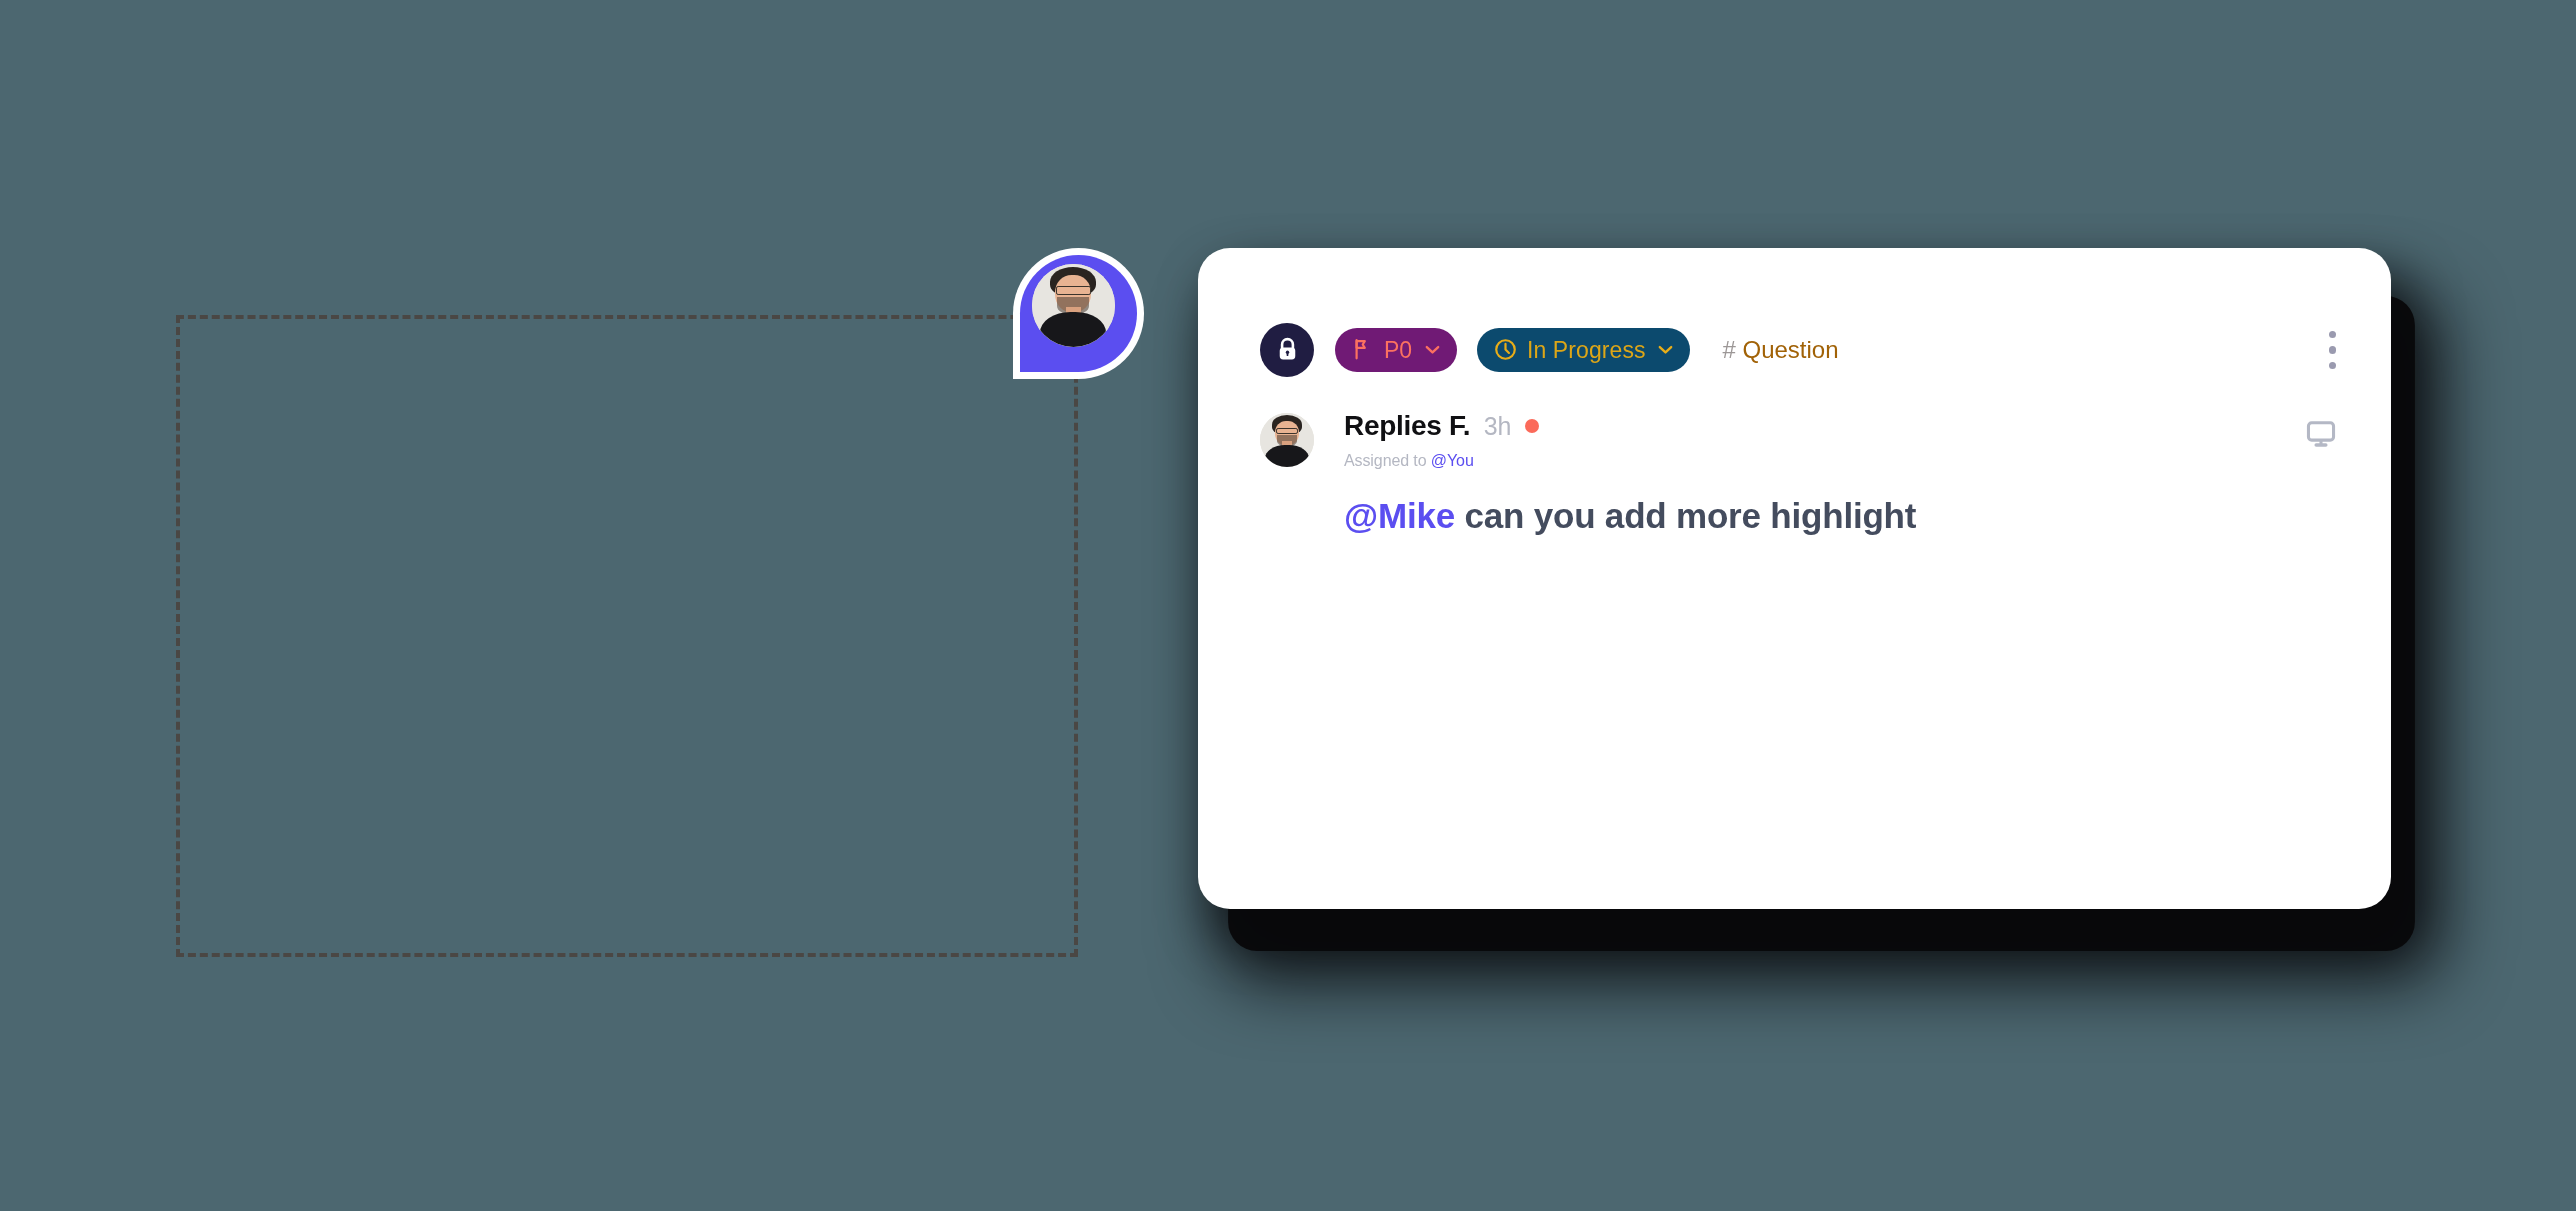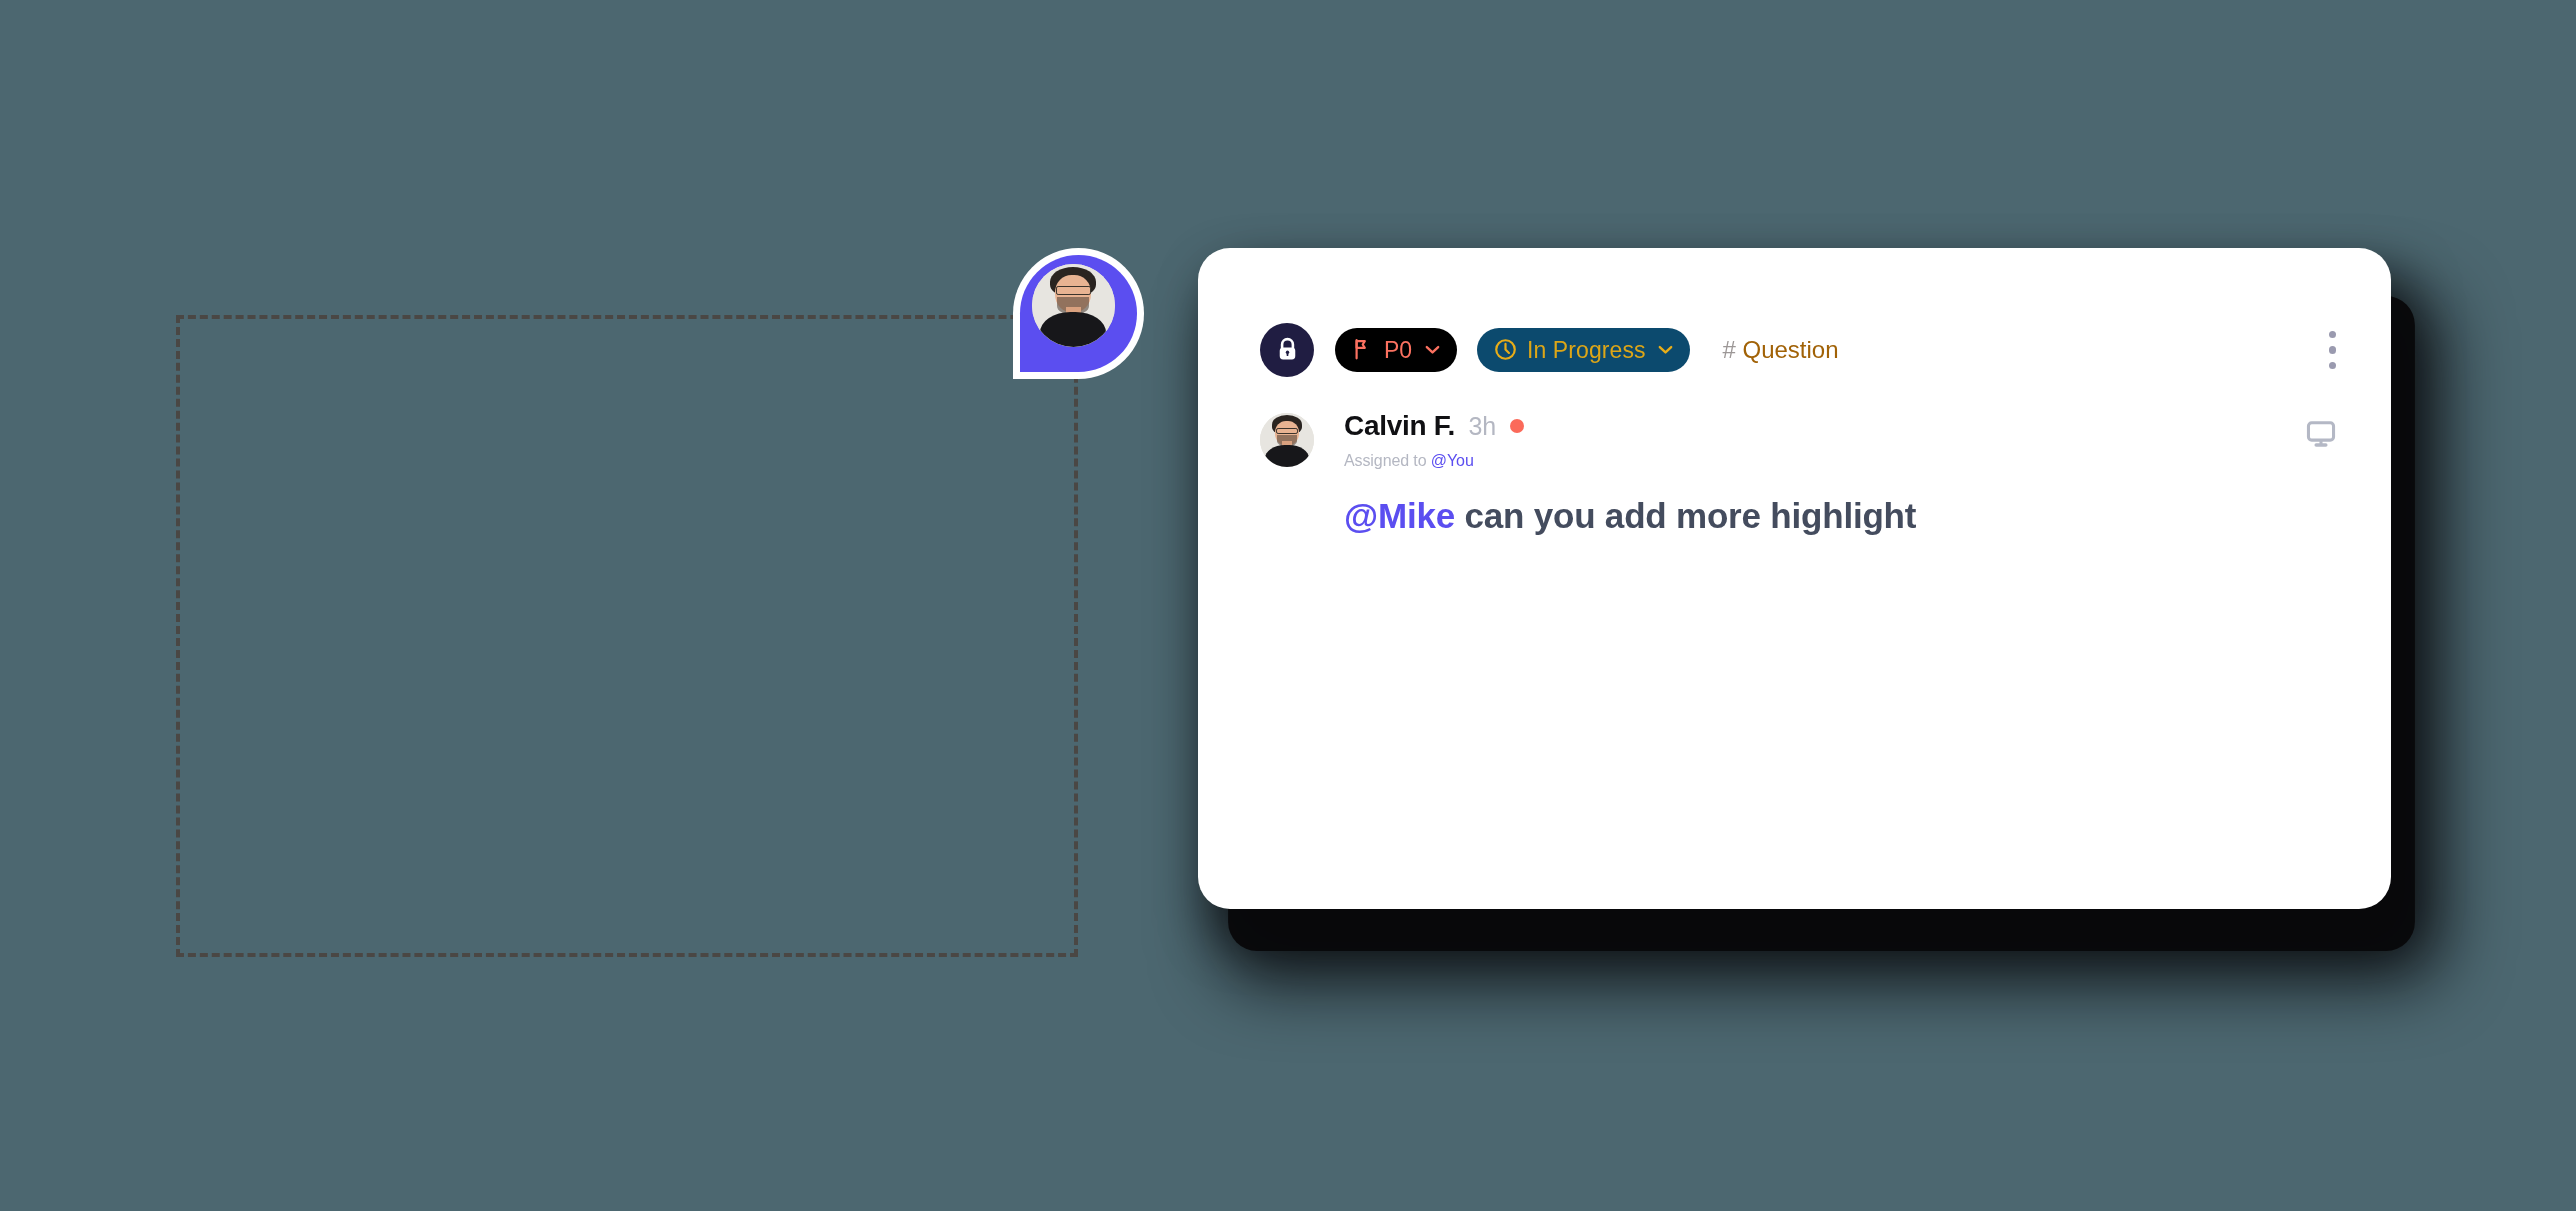--- a/index.html
+++ b/index.html
@@ -106,21 +106,21 @@
 
   .pill {
     height: 44px;
     display: flex;
     align-items: center;
     border-radius: 23px;
     padding: 0 14.5px 0 15.6px;
     gap: 9.3px;
     flex: 0 0 auto;
   }
-  #priority-pill { background: #000000; margin-left: 21px; }
+  #priority-pill { background: #701a75; margin-left: 21px; }
   #status-pill   { background: #0c4a6e; margin-left: 20px; }
 
   .pill-label { font-size: 23px; font-weight: 500; letter-spacing: 0.1px; }
   #priority-pill .pill-label { color: #fb7160; }
   #status-pill   .pill-label { color: #dda617; }
 
   #channel-label {
     margin-left: 32px;
     display: flex;
     align-items: baseline;
@@ -286,21 +286,21 @@
       <div class="av-bg"></div>
       <div class="av-hair"></div>
       <div class="av-skin"></div>
       <div class="av-glass"></div>
       <div class="av-beard"></div>
       <div class="av-neck"></div>
       <div class="av-body"></div>
     </div>
 
     <div id="author-line">
-      <span id="author-name">Calvin F.</span>
+      <span id="author-name">Replies F.</span>
       <span id="comment-time">3h</span>
       <span id="unread-dot"></span>
     </div>
 
     <span id="screen-icon">
       <svg width="32" height="32" viewBox="0 0 24 24" fill="none">
         <rect x="2.6" y="3.6" width="18.8" height="13" rx="2.4" stroke="#b4b8c5" stroke-width="2.3"></rect>
         <path d="M8.4 20.3h7.2" stroke="#b4b8c5" stroke-width="2.6" stroke-linecap="round"></path>
         <path d="M12 16.8v3.5" stroke="#b4b8c5" stroke-width="2.3"></path>
       </svg>

